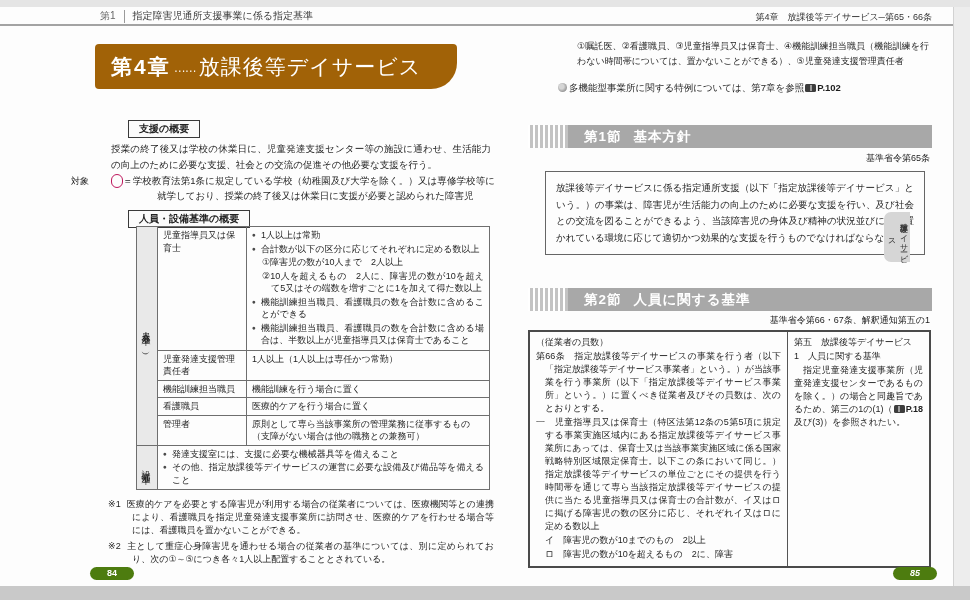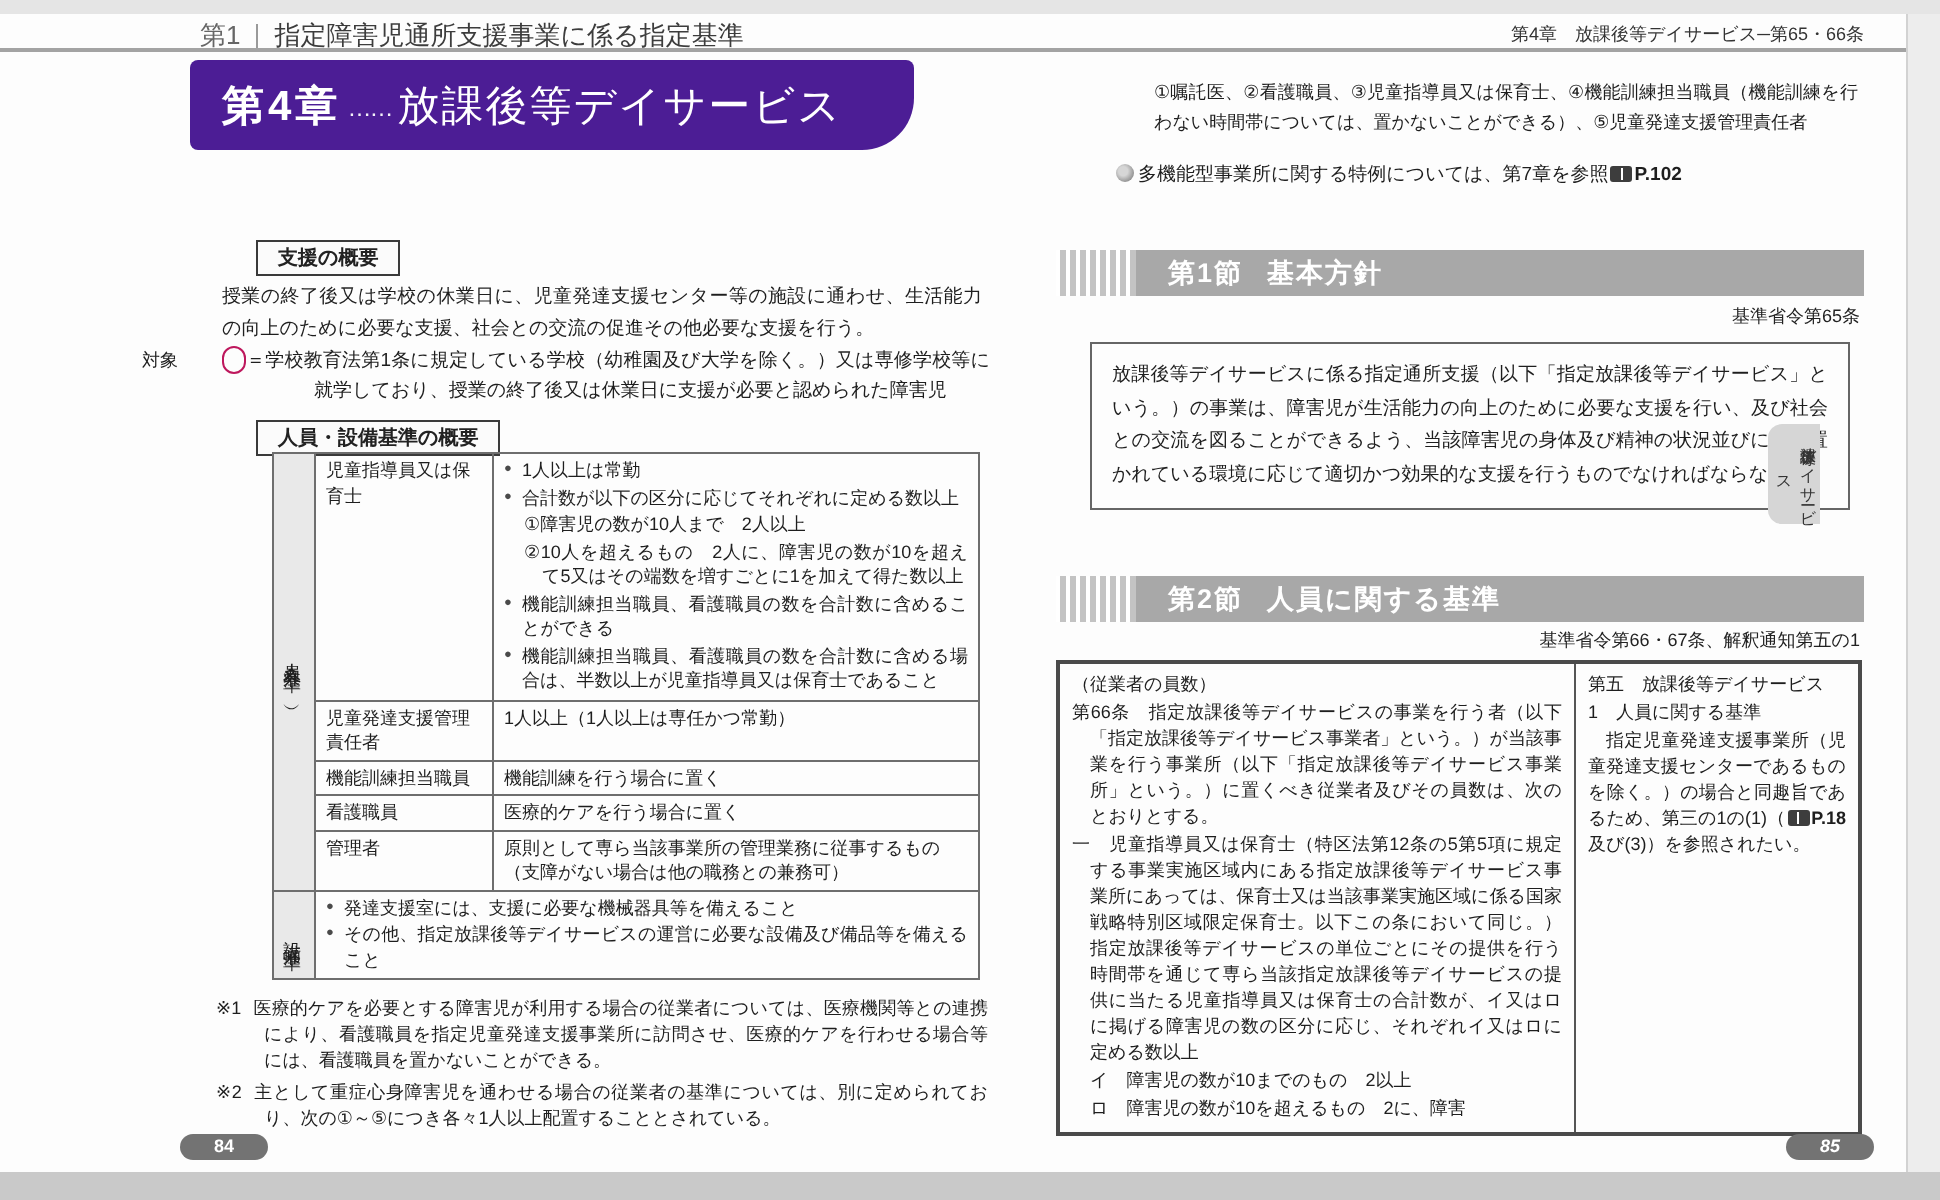--- a/index.html
+++ b/index.html
@@ -8,27 +8,27 @@
     background:#fdfdfd;color:#1e1e1e;
     font-family:"Liberation Sans","DejaVu Sans",sans-serif;
   }
   
   .top-strip{position:absolute;left:0;top:0;width:970px;height:7px;background:#e5e5e5;}
   .top-rule{position:absolute;left:0;top:24px;width:953px;height:2px;background:#a3a3a3;}
   .right-strip{position:absolute;left:953px;top:7px;width:17px;height:579px;background:#ededed;border-left:1px solid #d2d2d2;box-sizing:border-box;}
   .bottom-strip{position:absolute;left:0;top:586px;width:970px;height:14px;background:#c9c9c9;}
 
   
-  .hdr-left{position:absolute;left:100px;top:9px;display:flex;align-items:center;gap:8px;font-size:13px;color:#3c3c3c;}
+  .hdr-left{position:absolute;left:100px;top:9px;display:flex;align-items:center;gap:8px;font-size:10px;color:#3c3c3c;}
   .hdr-num{color:#666;}
   .hdr-divider{width:1px;height:13px;background:#9a9a9a;}
   .hdr-right{position:absolute;right:38px;top:11px;font-size:9px;color:#333;}
 
   
-  .chapter{position:absolute;left:95px;top:30px;width:362px;height:45px;background:#4c1d95;
+  .chapter{position:absolute;left:95px;top:44px;width:362px;height:45px;background:#a16207;
     border-radius:4px 4px 26px 4px;color:#fff;display:flex;align-items:center;padding-left:16px;box-sizing:border-box;text-align:center;}
   .chapter-num{font-size:21px;font-weight:bold;letter-spacing:2px;}
   .chapter-leader{font-size:12px;margin:3px 3px 0 3px;letter-spacing:-1px;opacity:.95;}
   .chapter-title{font-size:21px;letter-spacing:1px;}
 
   
   .mini-label{position:absolute;border:1px solid #3a3a3a;background:#fbfbfb;padding:1px 10px;font-size:10px;font-weight:bold;color:#222;}
   #overview-label{left:128px;top:120px;}
   #standards-label{left:128px;top:210px;}
 
@@ -45,21 +45,21 @@
   .li-bullet{position:relative;padding-left:9px;}
   .li-bullet::before{content:"●";position:absolute;left:0;top:0;font-size:6.5px;line-height:12.5px;color:#4a4a4a;}
   .li-sub{padding-left:10px;}
   .li-sub-hang{padding-left:19px;text-indent:-9px;}
 
   
   .notes{position:absolute;left:108px;top:498px;width:386px;font-size:9px;line-height:13px;}
   .note{padding-left:24px;text-indent:-24px;margin-bottom:3px;text-align:justify;}
   .note-mark{margin-right:6px;}
 
-  .page-pill{position:absolute;width:44px;height:13px;background:#737373;border-radius:8px;color:#fff;font-size:9px;font-weight:bold;text-align:center;line-height:13px;}
+  .page-pill{position:absolute;width:44px;height:13px;background:#4d7c0f;border-radius:8px;color:#fff;font-size:9px;font-weight:bold;text-align:center;line-height:13px;}
   #pill-left{left:90px;top:567px;}
   #pill-right{left:893px;top:567px;font-style:italic;}
 
   
   .intro{position:absolute;left:577px;top:39px;width:352px;font-size:9px;line-height:15px;text-align:justify;}
   .note-line{position:absolute;left:558px;top:81px;width:376px;font-size:9.5px;line-height:13px;}
   .bullet-circle{display:inline-block;width:9px;height:9px;border-radius:50%;
     background:radial-gradient(circle at 40% 40%, #d6d6d6 0 30%, #8f8f8f 75%);vertical-align:-1px;margin-right:2px;}
   .book-icon{display:inline-block;width:11px;height:8px;background:#3d3d3d;border-radius:1.5px;position:relative;vertical-align:-1px;margin:0 1px;}
   .book-icon::after{content:"";position:absolute;left:50%;top:1px;bottom:1px;width:1px;background:#fff;transform:translateX(-50%);}

